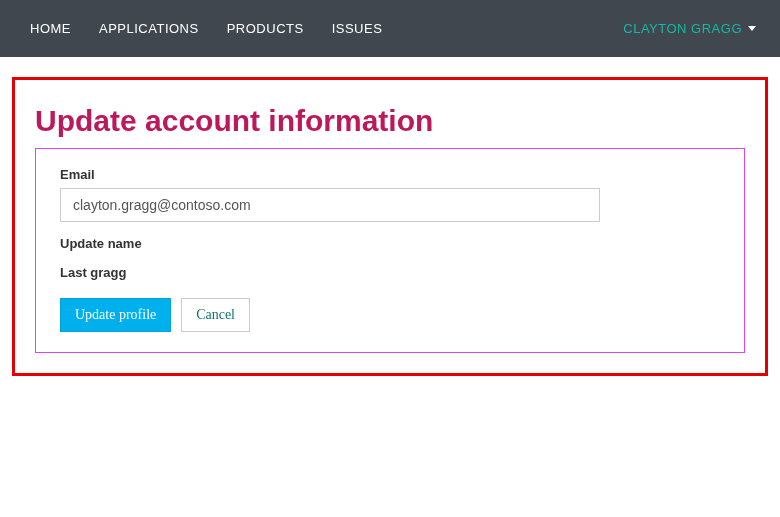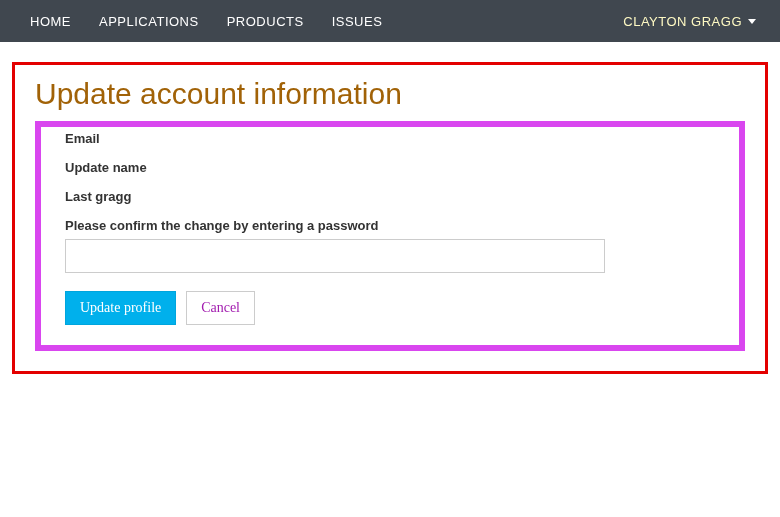--- a/index.html
+++ b/index.html
@@ -9,41 +9,41 @@
     }
     body {
       font-family: "Segoe UI", Arial, sans-serif;
       font-size: 14px;
       width: 780px;
       height: 517px;
       background: #ffffff;
     }
     .navbar {
       background: #40474f;
-      height: 42px;
+      height: 57px;
       display: flex;
       align-items: center;
       justify-content: space-between;
       padding: 0 16px;
     }
     .nav-left {
       display: flex;
       gap: 0;
     }
     .nav-item {
       color: #ffffff;
       font-size: 13px;
       padding: 20px 14px;
       cursor: pointer;
       letter-spacing: 0.5px;
     }
     .nav-right {
       display: flex;
       align-items: center;
-      color: #fef9c3;
+      color: #14b8a6;
       font-size: 13px;
       padding: 20px 8px;
       cursor: pointer;
       letter-spacing: 0.5px;
     }
     .caret-down {
       display: inline-block;
       width: 0;
       height: 0;
       border-left: 4px solid transparent;
@@ -52,28 +52,28 @@
       margin-left: 6px;
       vertical-align: middle;
     }
     .content-wrapper {
       border: 3px solid #e30000;
       margin: 20px 12px 12px 12px;
       padding: 4px 20px 20px 20px;
     }
     .page-title {
       font-size: 30px;
-      font-weight: 400;
-      color: #a16207;
+      font-weight: 700;
+      color: #be185d;
       margin-bottom: 10px;
-      margin-top: 8px;
+      margin-top: 20px;
     }
     .form-panel {
-      border: 6px solid #d946ef;
-      padding: 4px 24px 20px 24px;
+      border: 1px solid #d946ef;
+      padding: 18px 24px 20px 24px;
     }
     .form-group {
       margin-bottom: 14px;
     }
     .form-label {
       display: block;
       font-weight: bold;
       font-size: 13px;
       color: #333333;
       margin-bottom: 6px;
@@ -99,21 +99,21 @@
       font-family: Liberation Serif, serif;
       margin-right: 6px;
     }
     .btn-primary {
       background: #00b0ec;
       color: #ffffff;
       border-color: #00a5dd;
     }
     .btn-default {
       background: #ffffff;
-      color: #a21caf;
+      color: #0f766e;
       border: 1px solid #cccccc;
     }
   </style>
 </head>
 <body>
 
 <div class="navbar">
   <div class="nav-left">
     <div class="nav-item">HOME</div>
     <div class="nav-item">APPLICATIONS</div>
@@ -126,34 +126,31 @@
   </div>
 </div>
 
 <div class="content-wrapper">
   <h1 class="page-title">Update account information</h1>
 
   <div class="form-panel">
 
     <div class="form-group">
       <label class="form-label">Email</label>
+      <input type="text" class="form-input" value="clayton.gragg@contoso.com" style="">
     </div>
 
     <div class="form-group">
       <label class="form-label">Update name</label>
     </div>
 
     <div class="form-group">
       <label class="form-label">Last gragg</label>
     </div>
 
-    <div class="form-group">
-      <label class="form-label">Please confirm the change by entering a password</label>
-      <input type="password" class="form-input" value="" style="">
-    </div>
 
     <div class="button-row">
       <button class="btn btn-primary">Update profile</button>
       <button class="btn btn-default">Cancel</button>
     </div>
 
   </div>
 </div>
 
 </body></html>

